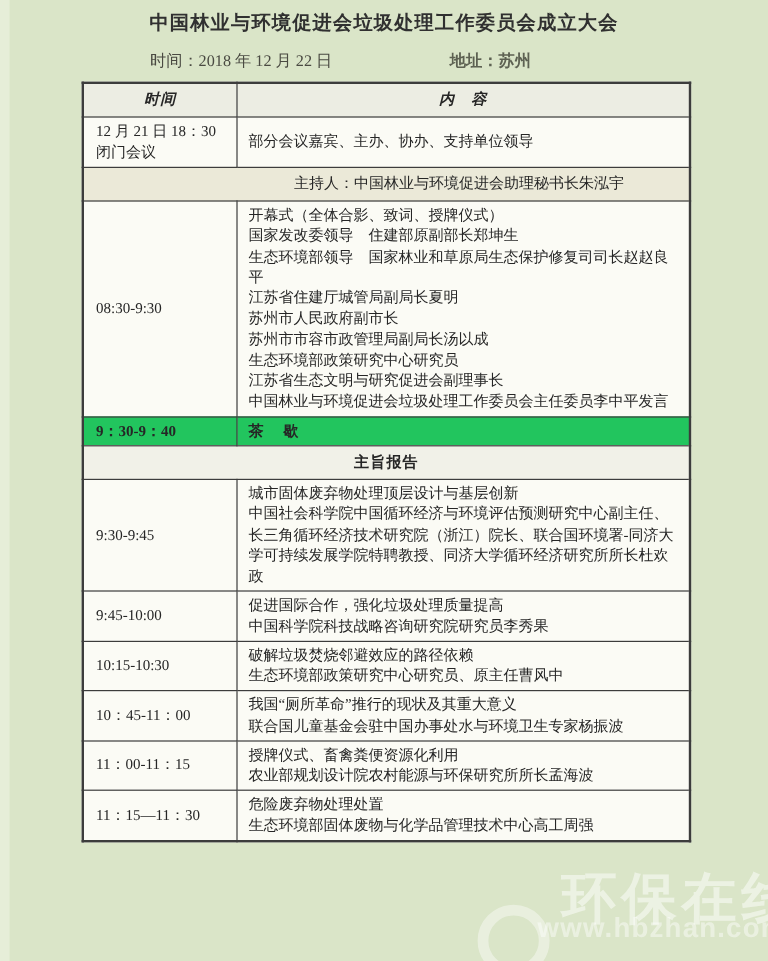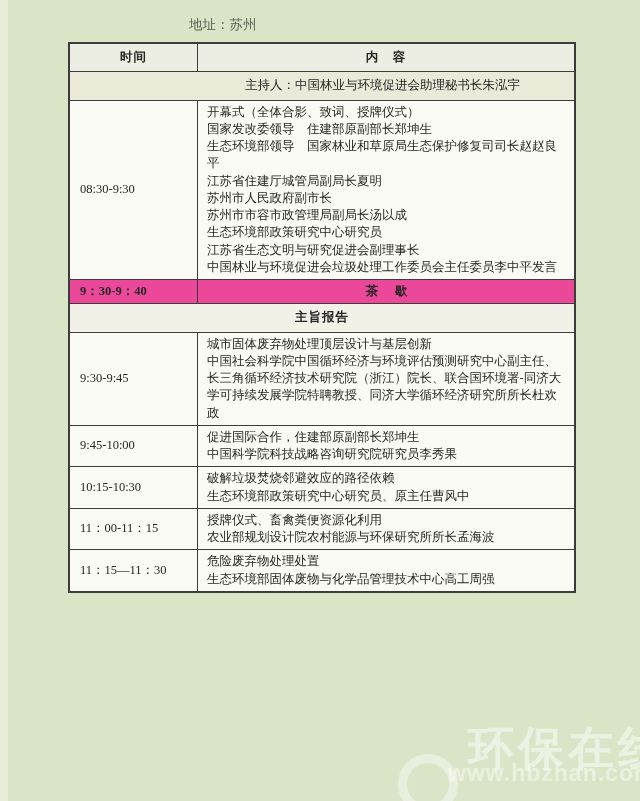--- a/index.html
+++ b/index.html
@@ -27,21 +27,21 @@
     letter-spacing:1px;
   }
   .meta-line{
     margin-top:7px;
     font-size:13.5px;
     color:#4a4a42;
     padding-left:125px;
     display:flex;
     line-height:22px;
   }
-  .meta-place{margin-left:64px;color:#5d6152;}
+  .meta-place{margin-left:98px;color:#5d6152;font-weight:bold;}
   table.agenda{
     border-collapse:collapse;
     table-layout:fixed;
     width:508px;
     margin:6px 0 0 68px;
     background:#fbfbf5;
     border:2px solid #3c3c3c;
   }
   td{
     border:1px solid #3c3c3c;
@@ -52,32 +52,33 @@
     color:#262626;
   }
   .time-cell{width:115px;}
   .content-cell{padding-left:9px;}
   .row-header td{
     background:#ecede3;
     text-align:center;
     font-weight:700;
     padding:5px 6px;
     letter-spacing:1px;
+    font-style:italic;
   }
   .row-session td{background:#fbfbf5;}
   .row-host td{
     background:#ebe9d8;
     padding:5px 6px 5px 127px;
     text-align:center;
   }
   .row-tea td{
-    background:#ec4899;
-    font-weight:700;
-  }
-  .row-tea .content-cell{text-align:center;letter-spacing:2px;}
+    background:#22c55e;
+    font-weight:700;
+  }
+  .row-tea .content-cell{letter-spacing:2px;}
   .row-section td{
     background:#f1f1e8;
     text-align:center;
     font-weight:700;
     padding:5px 20px;
     letter-spacing:1px;
   }
   .watermark{
     position:absolute;
     pointer-events:none;
@@ -109,34 +110,45 @@
     border-radius:50%;
     opacity:.4;
   }
 </style>
 </head>
 <body>
 
 <div class="left-strip"></div>
 
 <div class="title-block">
+  <div class="title-line">中国林业与环境促进会垃圾处理工作委员会成立大会</div>
 </div>
 
 <div class="meta-line">
+  <span class="meta-time">时间：2018 年 12 月 22 日</span>
   <span class="meta-place">地址：苏州</span>
 </div>
 
 <table class="agenda">
   <tbody>
       <tr class="row-header">
         <td class="time-cell">
           <div class="line">时间</div>
         </td>
         <td class="content-cell">
           <div class="line">内　容</div>
+        </td>
+      </tr>
+      <tr class="row-session">
+        <td class="time-cell">
+          <div class="line">12 月 21 日 18：30</div>
+          <div class="line">闭门会议</div>
+        </td>
+        <td class="content-cell">
+          <div class="line">部分会议嘉宾、主办、协办、支持单位领导</div>
         </td>
       </tr>
       <tr class="row-host">
         <td colspan="2" class="content-cell full-cell">
           <div class="line">主持人：中国林业与环境促进会助理秘书长朱泓宇</div>
         </td>
       </tr>
       <tr class="row-session">
         <td class="time-cell">
           <div class="line">08:30-9:30</div>
@@ -173,31 +185,40 @@
         <td class="content-cell">
           <div class="line">城市固体废弃物处理顶层设计与基层创新</div>
           <div class="line">中国社会科学院中国循环经济与环境评估预测研究中心副主任、长三角循环经济技术研究院（浙江）院长、联合国环境署-同济大学可持续发展学院特聘教授、同济大学循环经济研究所所长杜欢政</div>
         </td>
       </tr>
       <tr class="row-session">
         <td class="time-cell">
           <div class="line">9:45-10:00</div>
         </td>
         <td class="content-cell">
-          <div class="line">促进国际合作，住建部原副部长郑坤生</div>
+          <div class="line">促进国际合作，强化垃圾处理质量提高</div>
           <div class="line">中国科学院科技战略咨询研究院研究员李秀果</div>
         </td>
       </tr>
       <tr class="row-session">
         <td class="time-cell">
           <div class="line">10:15-10:30</div>
         </td>
         <td class="content-cell">
           <div class="line">破解垃圾焚烧邻避效应的路径依赖</div>
           <div class="line">生态环境部政策研究中心研究员、原主任曹风中</div>
+        </td>
+      </tr>
+      <tr class="row-session">
+        <td class="time-cell">
+          <div class="line">10：45-11：00</div>
+        </td>
+        <td class="content-cell">
+          <div class="line">我国“厕所革命”推行的现状及其重大意义</div>
+          <div class="line">联合国儿童基金会驻中国办事处水与环境卫生专家杨振波</div>
         </td>
       </tr>
       <tr class="row-session">
         <td class="time-cell">
           <div class="line">11：00-11：15</div>
         </td>
         <td class="content-cell">
           <div class="line">授牌仪式、畜禽粪便资源化利用</div>
           <div class="line">农业部规划设计院农村能源与环保研究所所长孟海波</div>
         </td>

